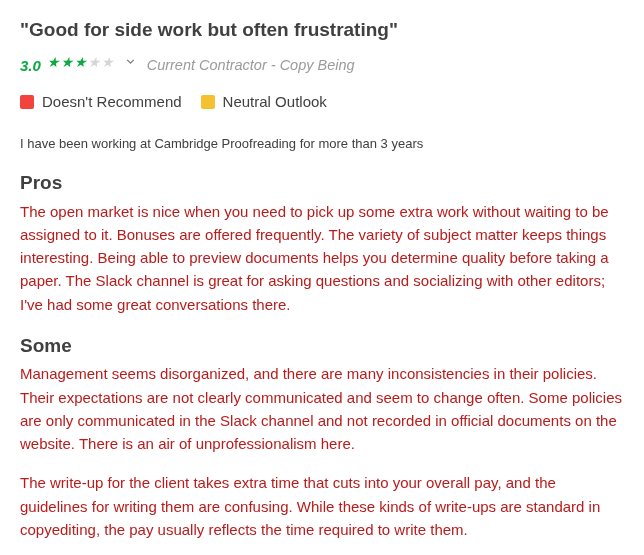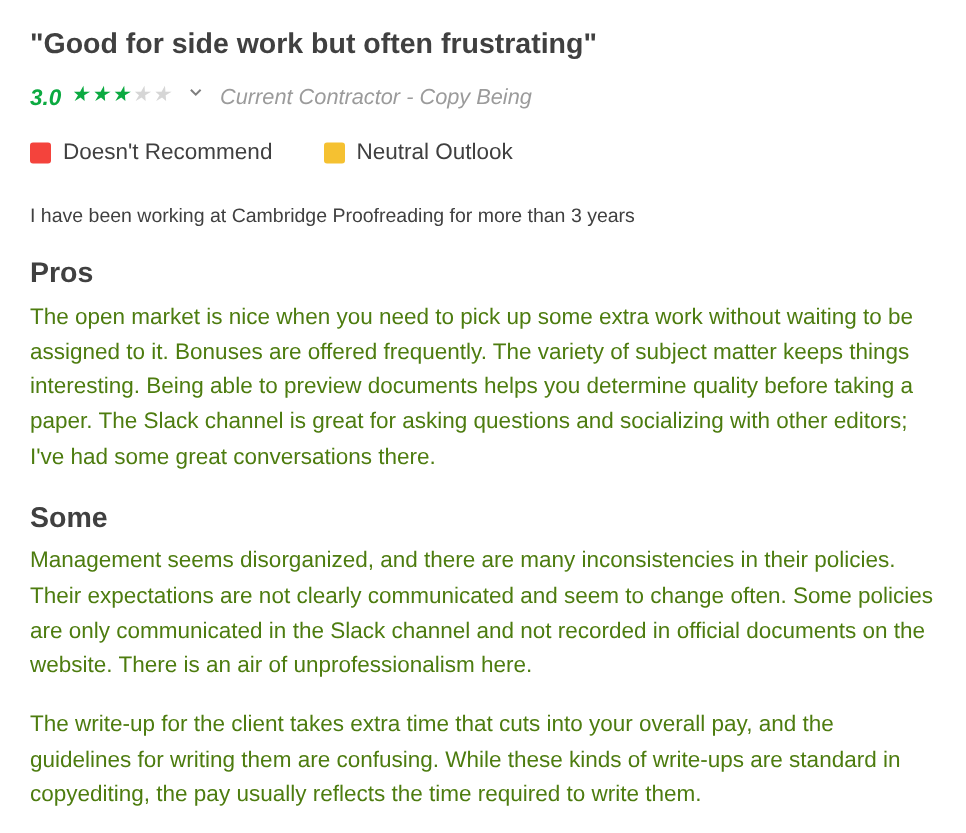--- a/index.html
+++ b/index.html
@@ -46,21 +46,21 @@
     margin: 0 4px;
     display: inline-flex;
   }
   .author {
     color: #9b9b9b;
     font-size: 14.5px;
   }
   .indicator-row {
     display: flex;
     align-items: center;
-    gap: 34px;
+    gap: 19px;
     margin-bottom: 20px;
   }
   .indicator {
     display: flex;
     align-items: center;
     gap: 8px;
     font-size: 15px;
     color: #404040;
   }
   .sq {
@@ -76,21 +76,21 @@
     font-size: 13px;
     margin-bottom: 16px;
   }
   .section-heading {
     font-weight: 700;
     color: #404040;
     font-size: 19px;
     margin-bottom: 2px;
   }
   .section-body {
-    color: #4d7c0f;
+    color: #b91c1c;
     font-size: 15px;
     line-height: 1.55;
     margin-bottom: 16px;
   }
   .para-gap { margin-bottom: 16px; }
 </style>
 </head>
 <body>
 
 <h2 class="title">"Good for side work but often frustrating"</h2>

